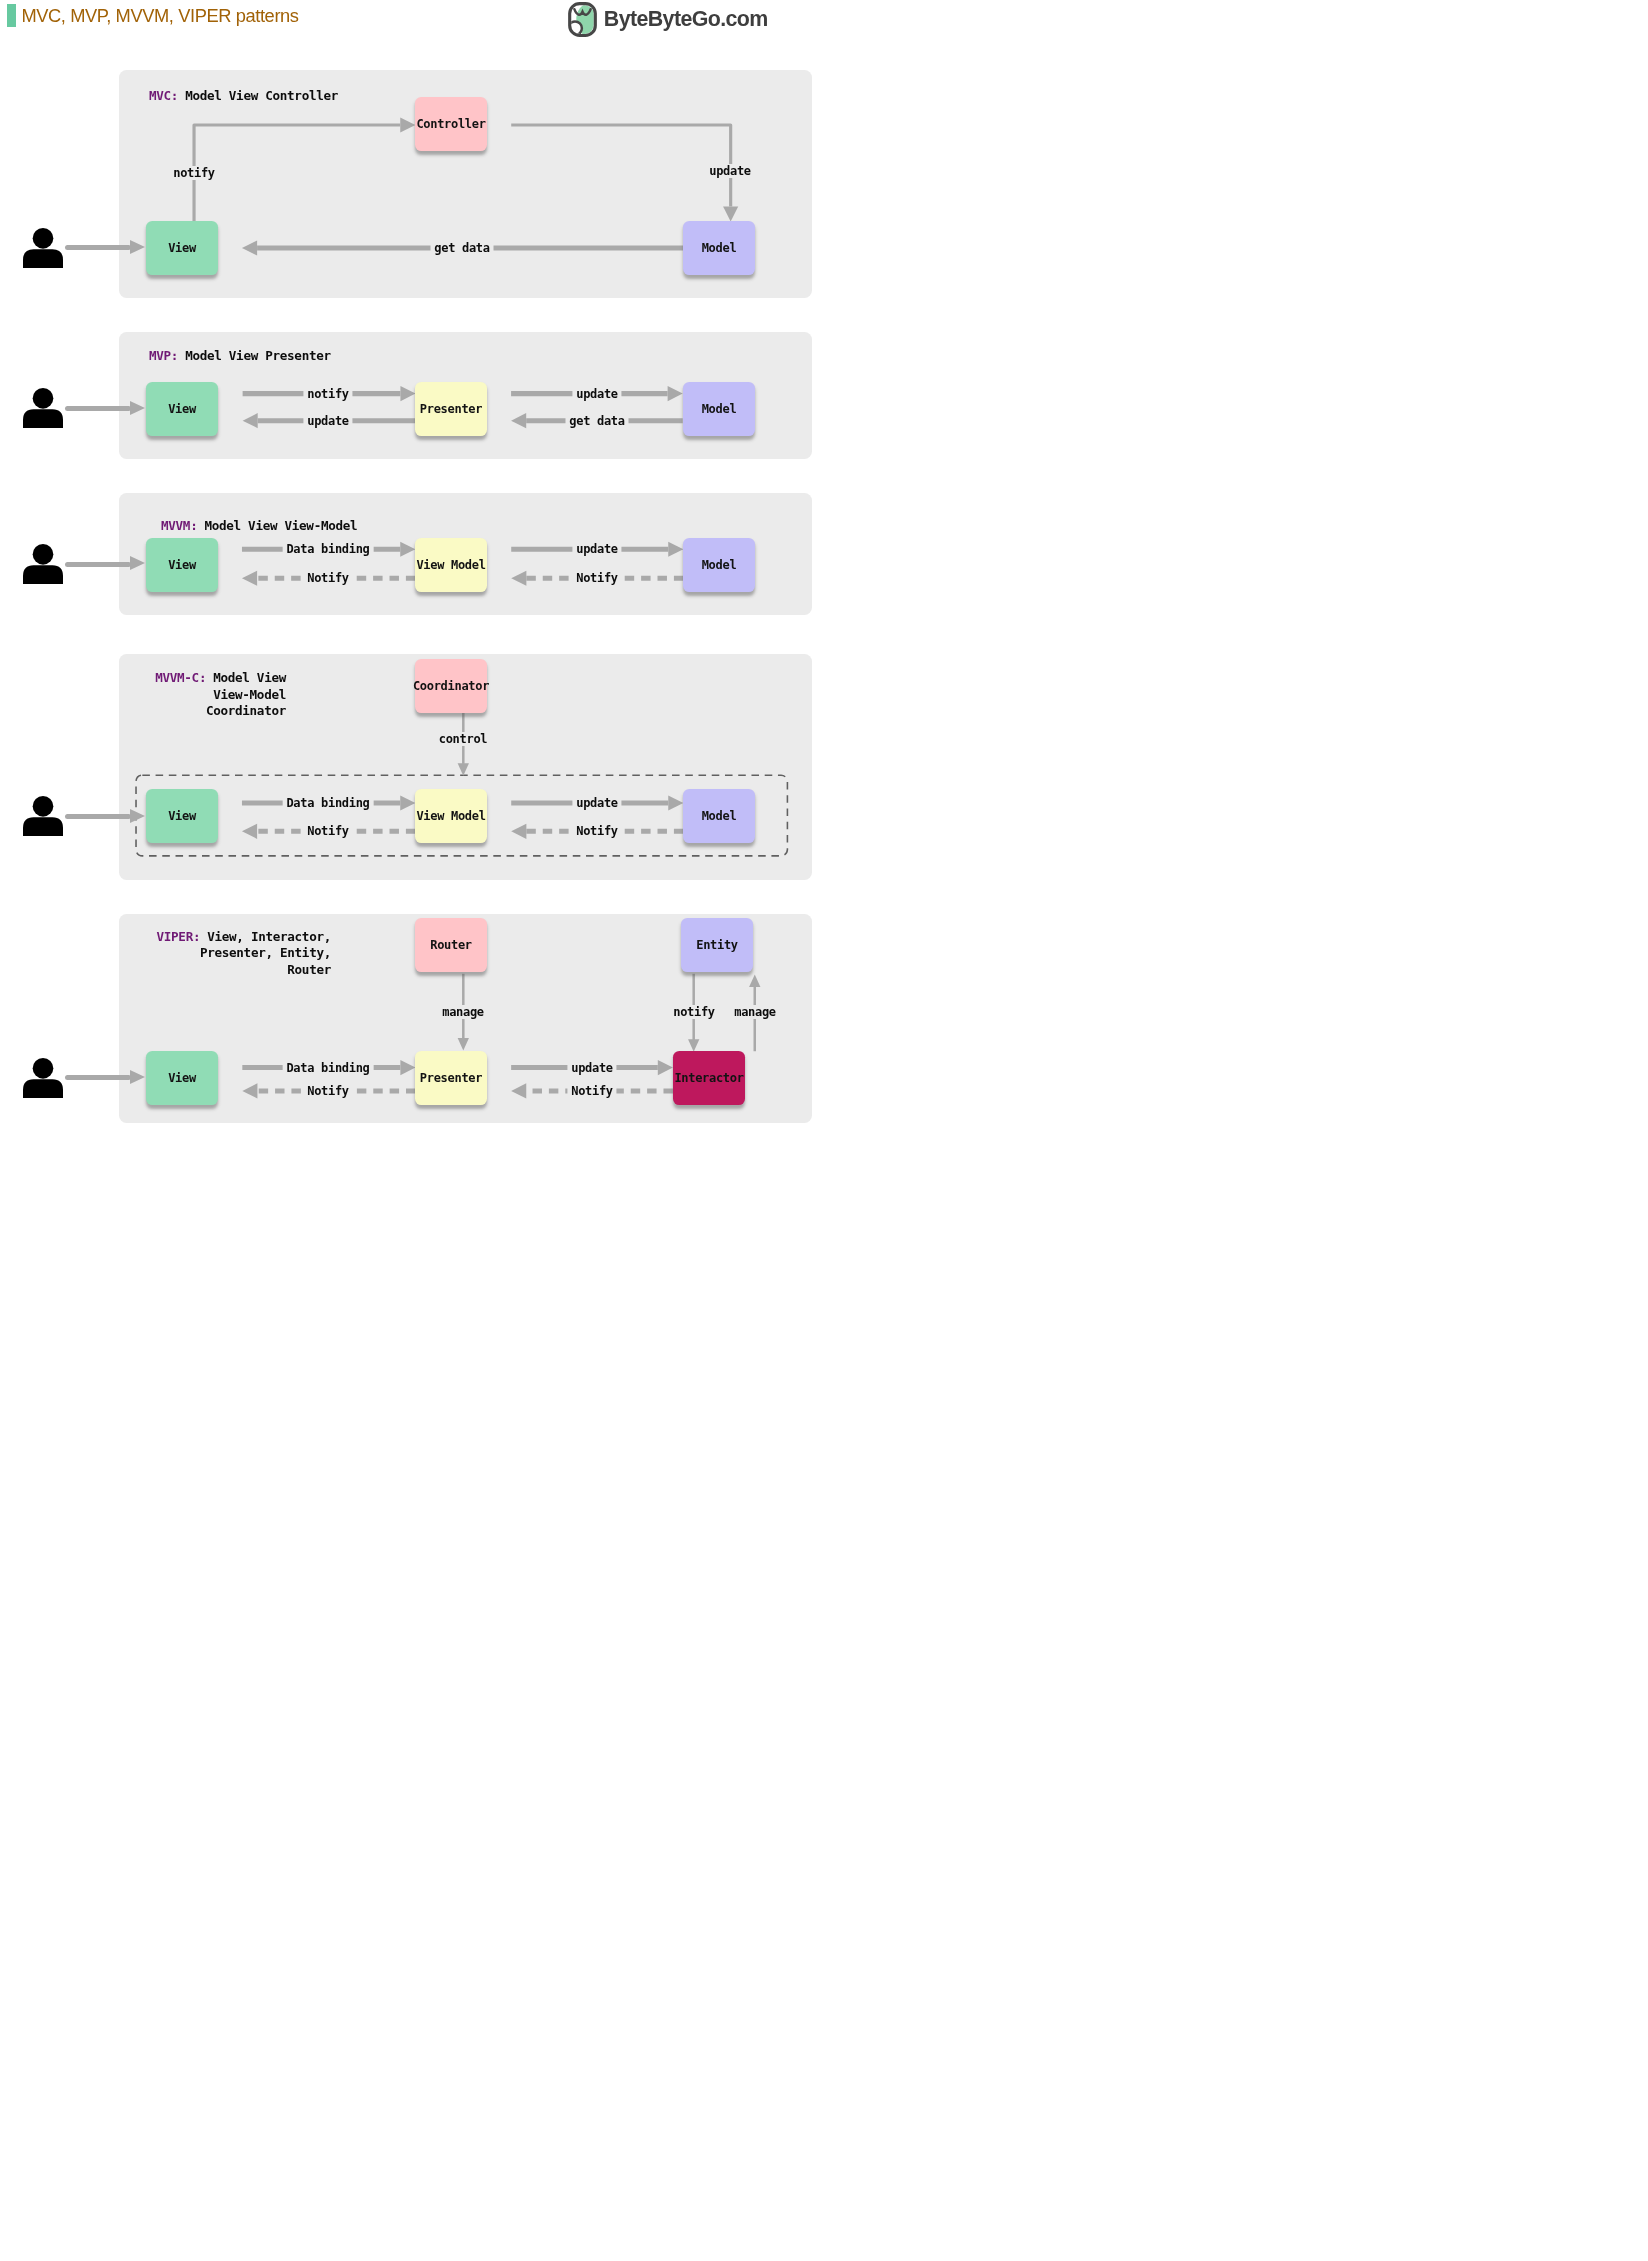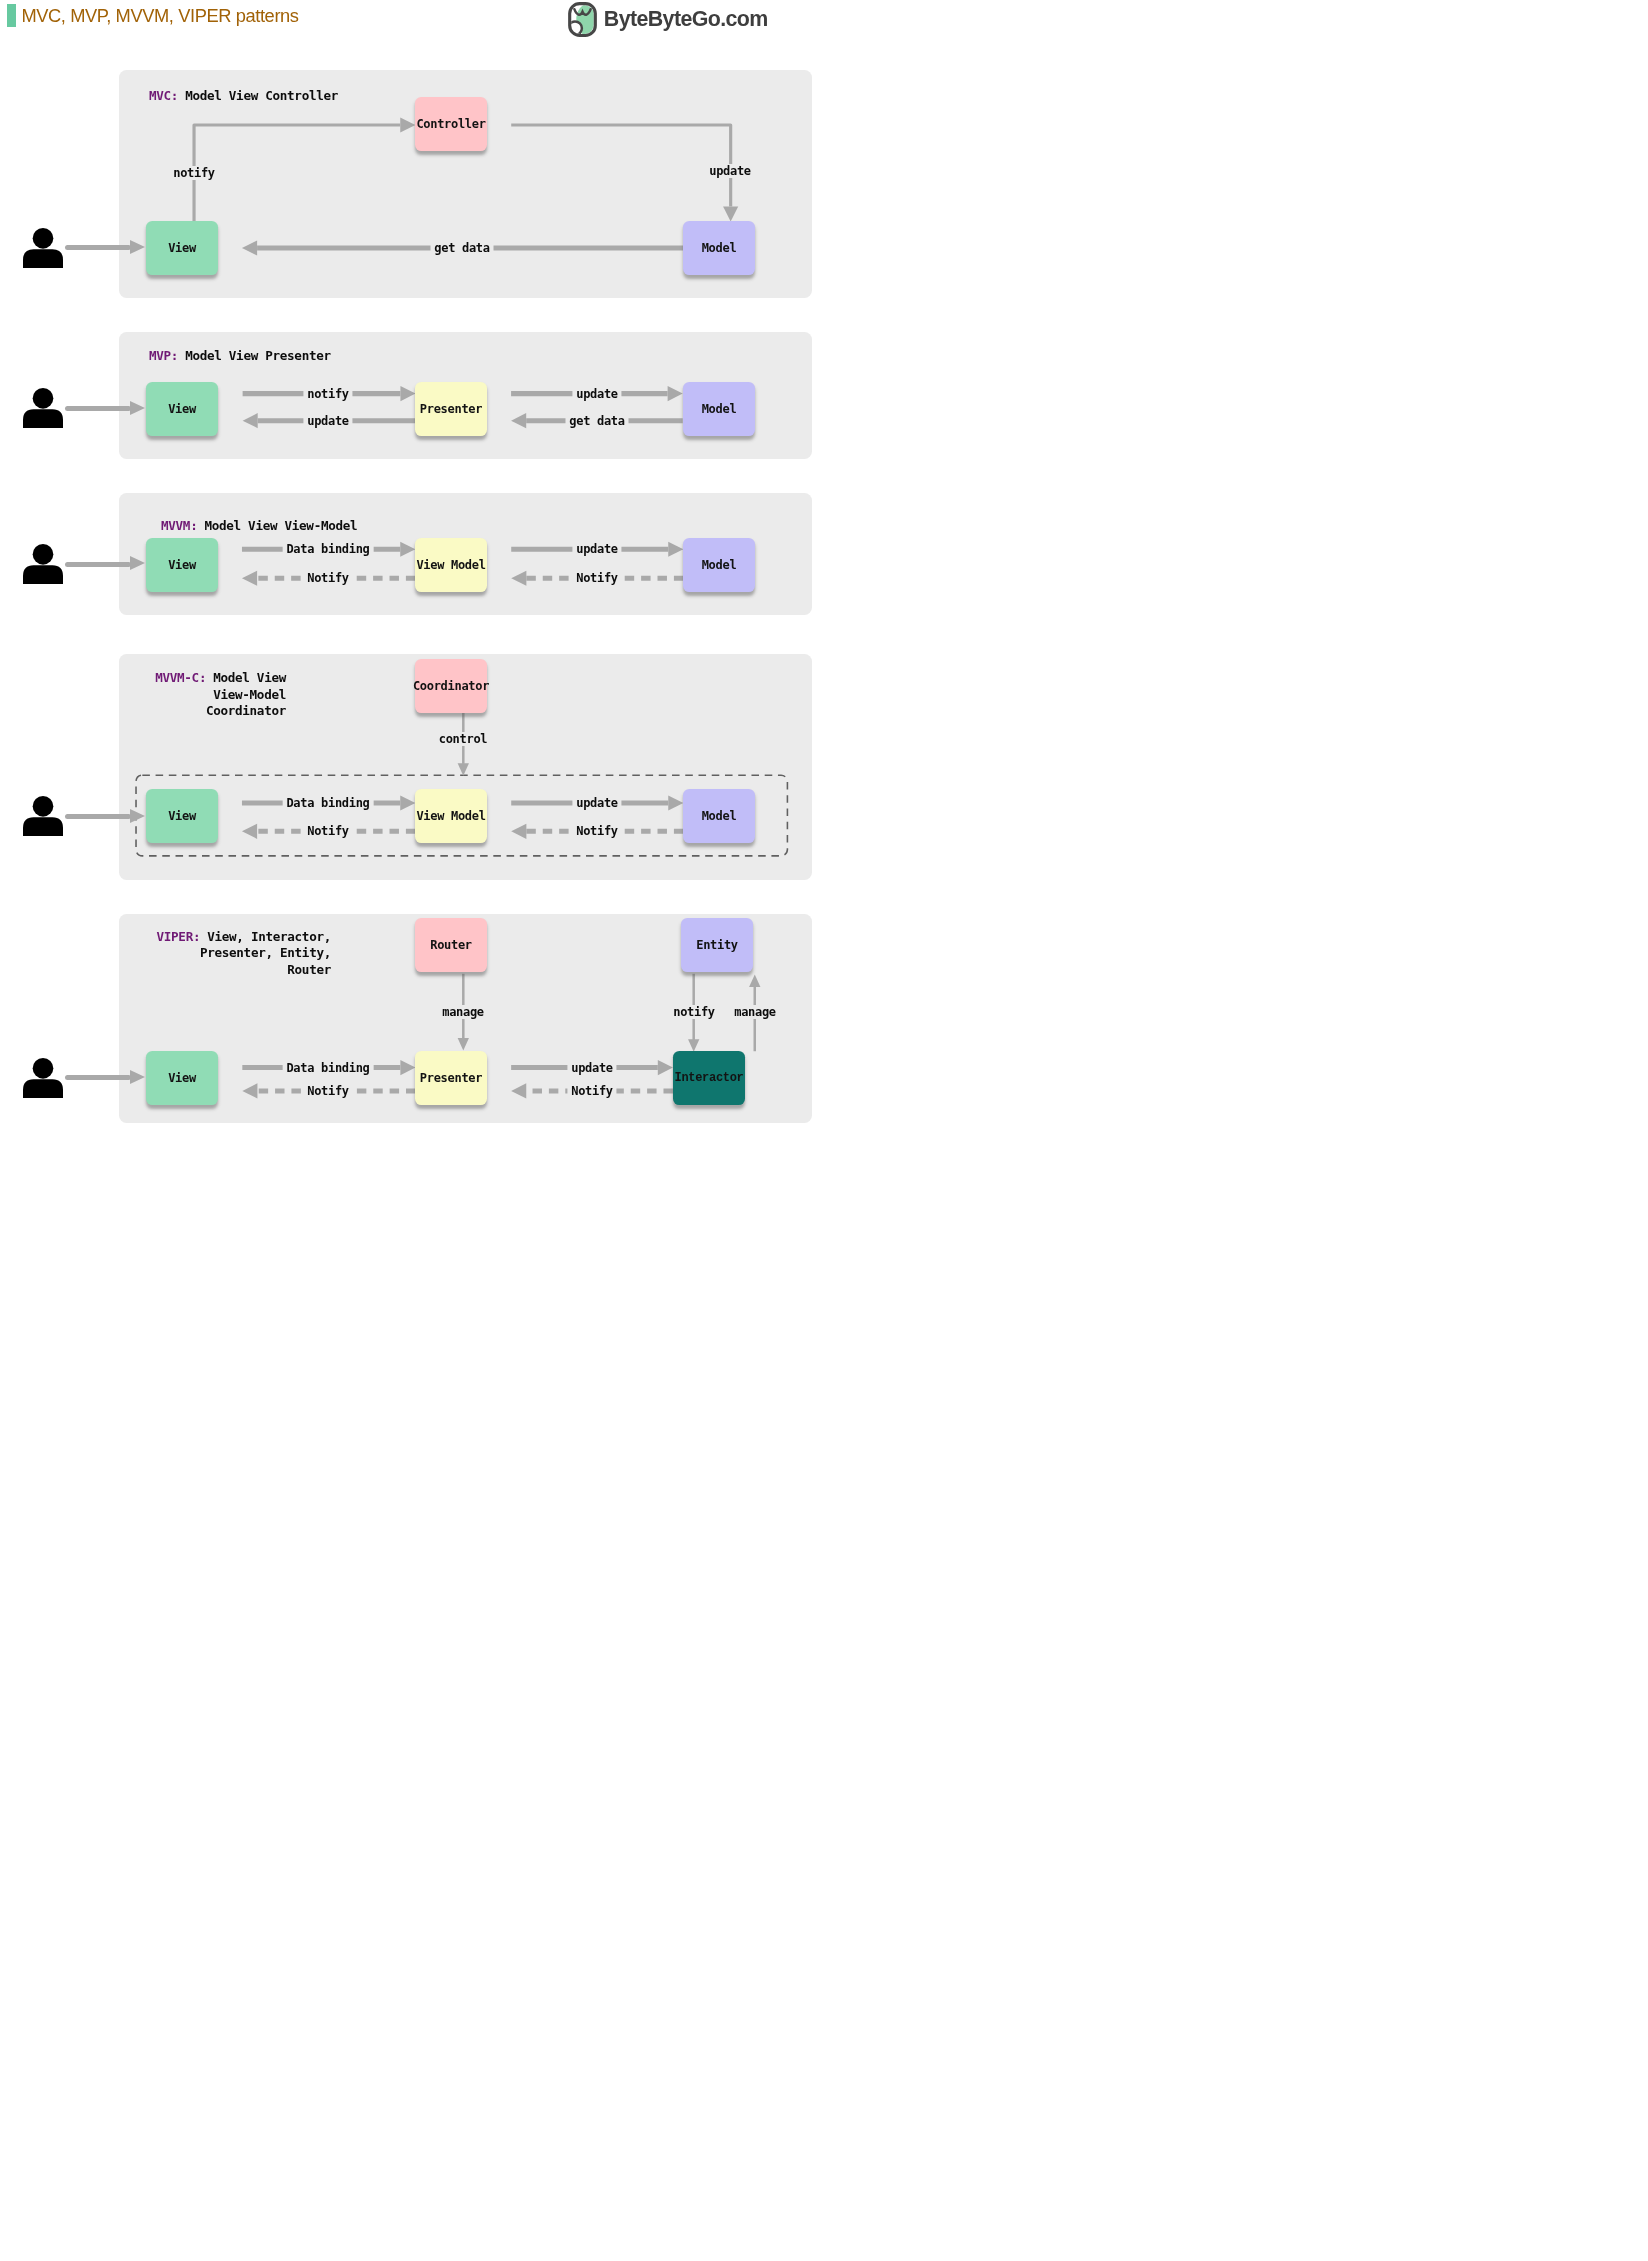--- a/index.html
+++ b/index.html
@@ -24,21 +24,21 @@
 
   .arrows{position:absolute;left:0;top:0;}
 
   .box{position:absolute;width:72px;height:54px;border-radius:6.3px;display:flex;
        align-items:center;justify-content:center;font-size:12px;font-weight:600;
        color:#131313;letter-spacing:-0.3px;box-shadow:0 3.2px 3.2px rgba(80,80,80,0.45);}
   .green{background:#90dcb5;}
   .yellow{background:#fafac5;}
   .purple{background:#c1bdf8;}
   .pink{background:#ffc4c8;}
-  .magenta{background:#0f766e;font-family:Liberation Mono, monospace;}
+  .magenta{background:#be185d;}
 
   .elabel{position:absolute;transform:translate(-50%,-50%);background:#ebebeb;
           padding:0 3.8px;font-size:12px;font-weight:600;color:#0d0d0d;
           white-space:nowrap;letter-spacing:-0.3px;z-index:2;}
 
   
   .person{position:absolute;width:42px;height:40px;}
   .parrow{position:absolute;width:66px;height:5px;background:#a9a9a9;border-radius:2.5px;}
   .phead{position:absolute;width:0;height:0;border-top:7.6px solid transparent;
          border-bottom:7.6px solid transparent;border-left:15.8px solid #a9a9a9;}

